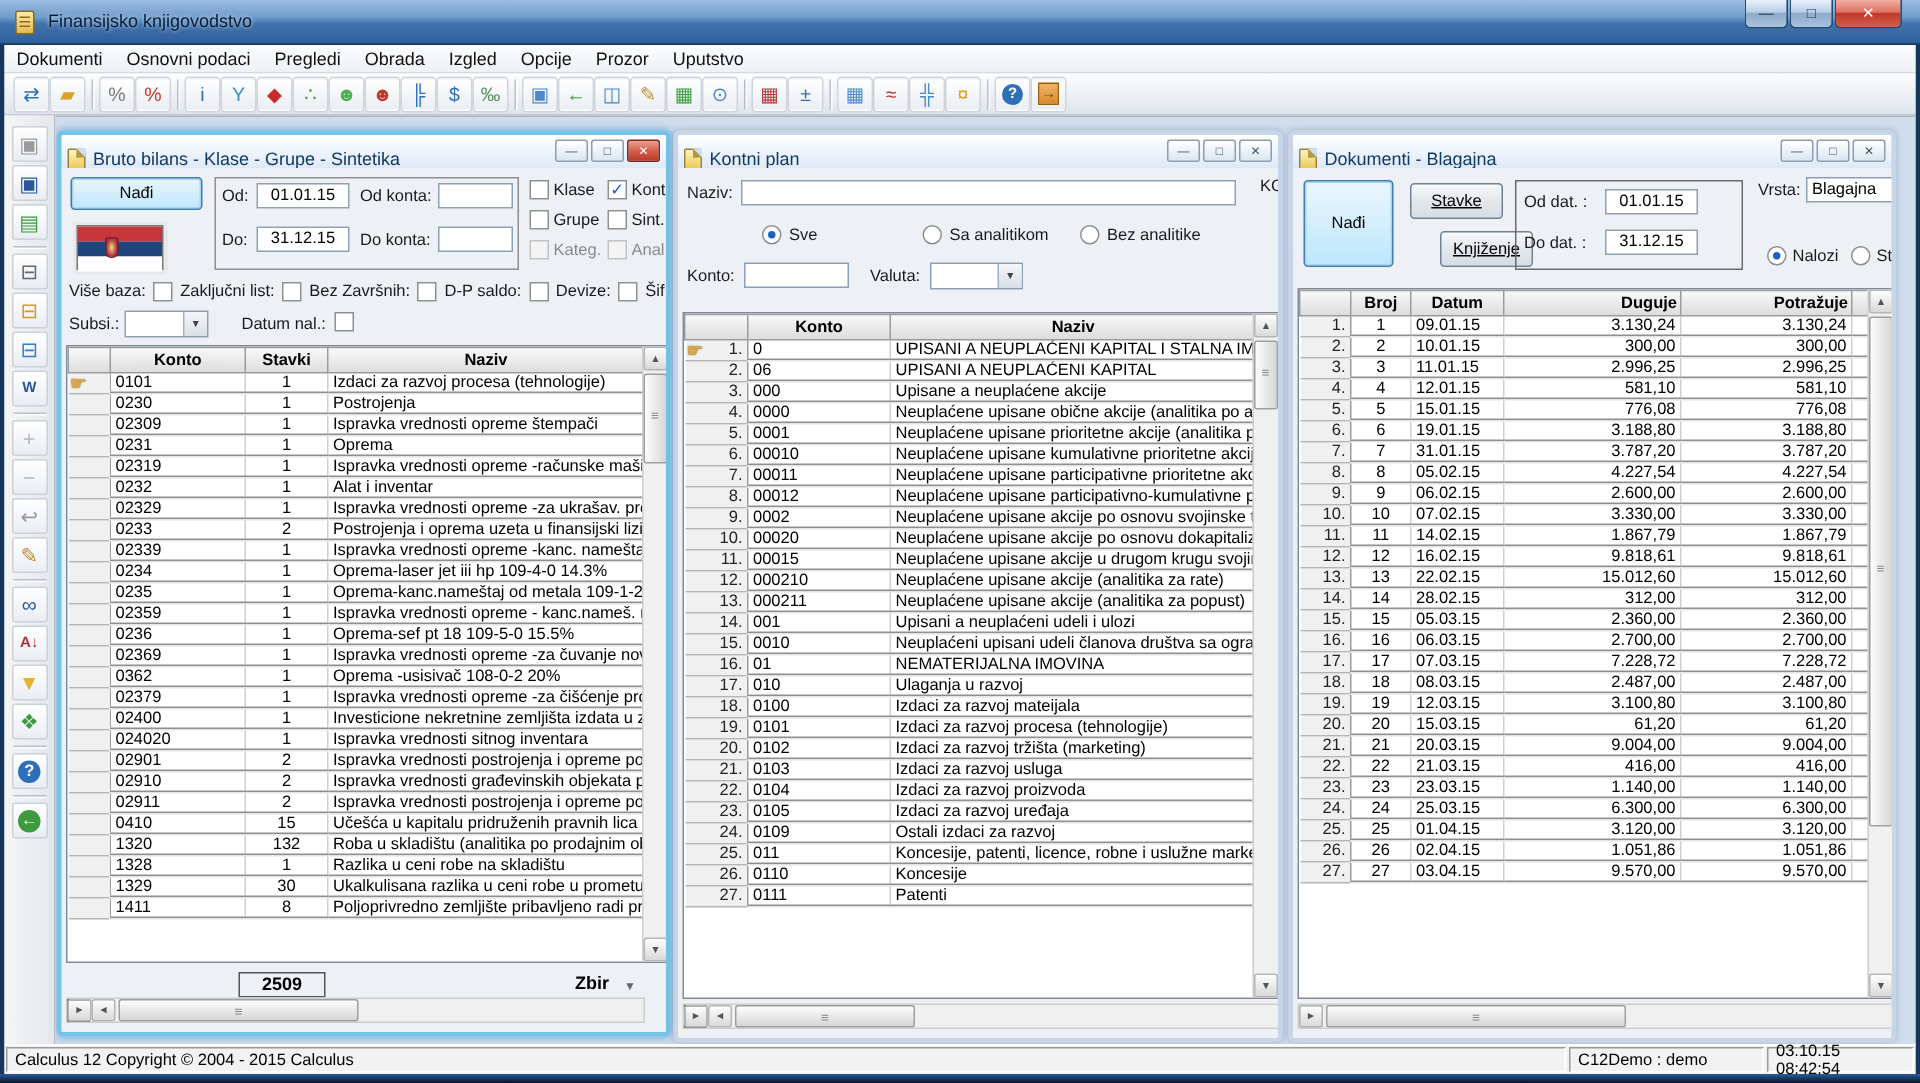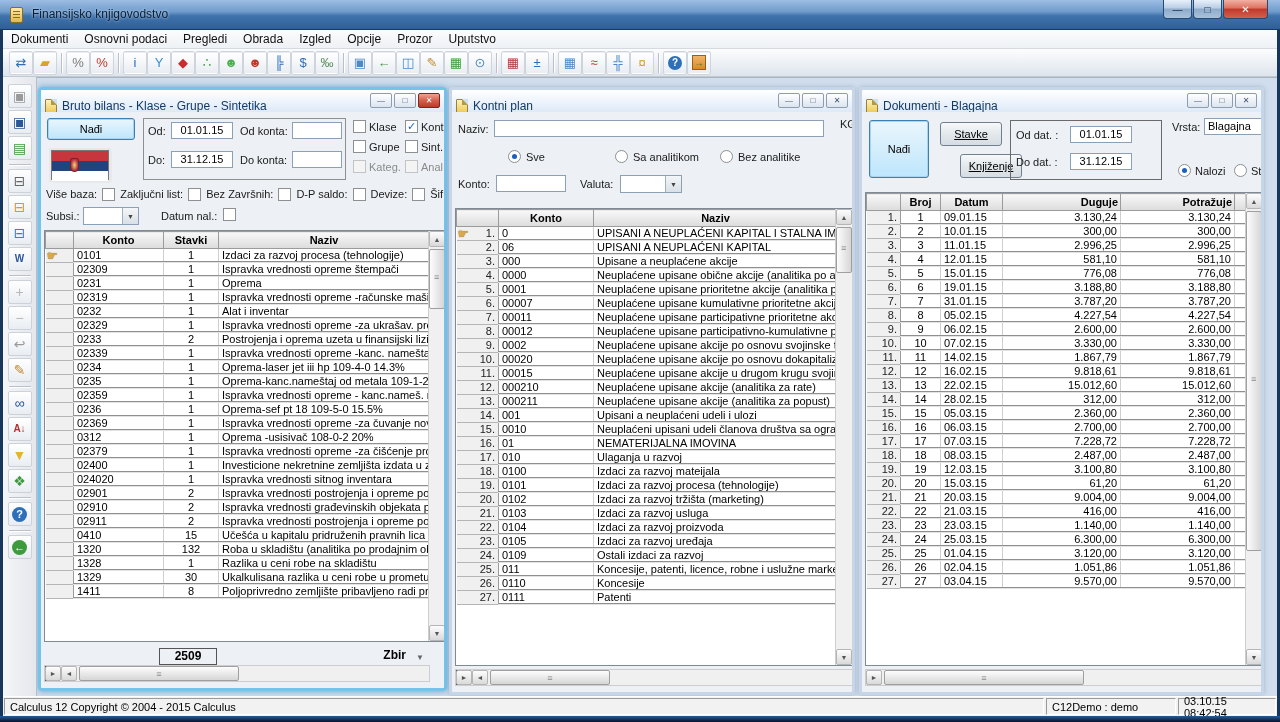--- a/index.html
+++ b/index.html
@@ -354,20 +354,26 @@
                   <tr>
                     <td class="rh">
                       <span class="hand">☛</span>
                     </td>
                     <td class="c-left">0101</td>
                     <td class="c-mid">1</td>
                     <td class="c-left">Izdaci za razvoj procesa (tehnologije)</td>
                   </tr>
                   <tr>
                     <td class="rh"></td>
+                    <td class="c-left">0230</td>
+                    <td class="c-mid">1</td>
+                    <td class="c-left">Postrojenja</td>
+                  </tr>
+                  <tr>
+                    <td class="rh"></td>
                     <td class="c-left">02309</td>
                     <td class="c-mid">1</td>
                     <td class="c-left">Ispravka vrednosti opreme štempači</td>
                   </tr>
                   <tr>
                     <td class="rh"></td>
                     <td class="c-left">0231</td>
                     <td class="c-mid">1</td>
                     <td class="c-left">Oprema</td>
                   </tr>
@@ -426,21 +432,21 @@
                     <td class="c-left">Oprema-sef pt 18   109-5-0 15.5%</td>
                   </tr>
                   <tr>
                     <td class="rh"></td>
                     <td class="c-left">02369</td>
                     <td class="c-mid">1</td>
                     <td class="c-left">Ispravka vrednosti opreme -za čuvanje novca</td>
                   </tr>
                   <tr>
                     <td class="rh"></td>
-                    <td class="c-left">0312</td>
+                    <td class="c-left">0362</td>
                     <td class="c-mid">1</td>
                     <td class="c-left">Oprema -usisivač  108-0-2  20%</td>
                   </tr>
                   <tr>
                     <td class="rh"></td>
                     <td class="c-left">02379</td>
                     <td class="c-mid">1</td>
                     <td class="c-left">Ispravka vrednosti opreme -za čišćenje prosto</td>
                   </tr>
                   <tr>
@@ -590,21 +596,21 @@
                     <td class="c-left">0000</td>
                     <td class="c-left">Neuplaćene upisane obične akcije (analitika po akciona</td>
                   </tr>
                   <tr>
                     <td class="rh">5.</td>
                     <td class="c-left">0001</td>
                     <td class="c-left">Neuplaćene upisane prioritetne akcije (analitika po akc</td>
                   </tr>
                   <tr>
                     <td class="rh">6.</td>
-                    <td class="c-left">00007</td>
+                    <td class="c-left">00010</td>
                     <td class="c-left">Neuplaćene upisane kumulativne prioritetne akcije (an</td>
                   </tr>
                   <tr>
                     <td class="rh">7.</td>
                     <td class="c-left">00011</td>
                     <td class="c-left">Neuplaćene upisane participativne prioritetne akcije (a</td>
                   </tr>
                   <tr>
                     <td class="rh">8.</td>
                     <td class="c-left">00012</td>

